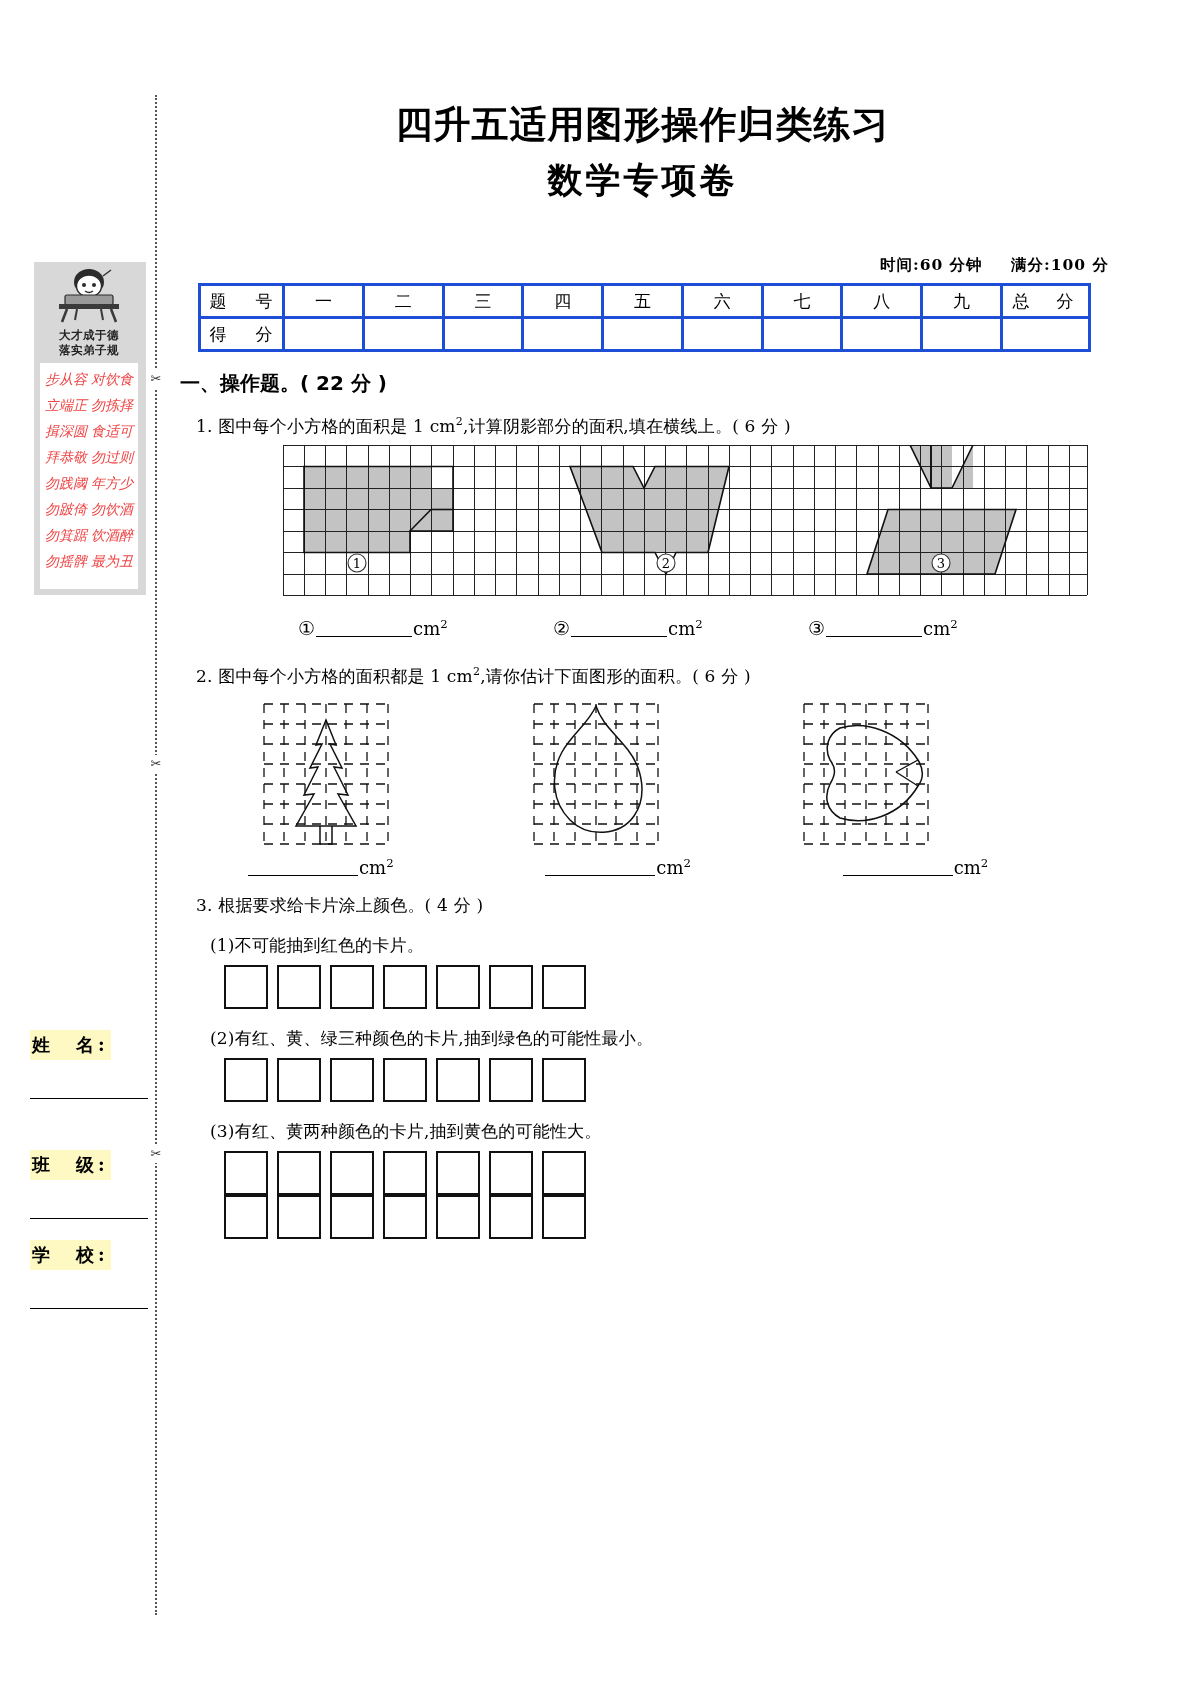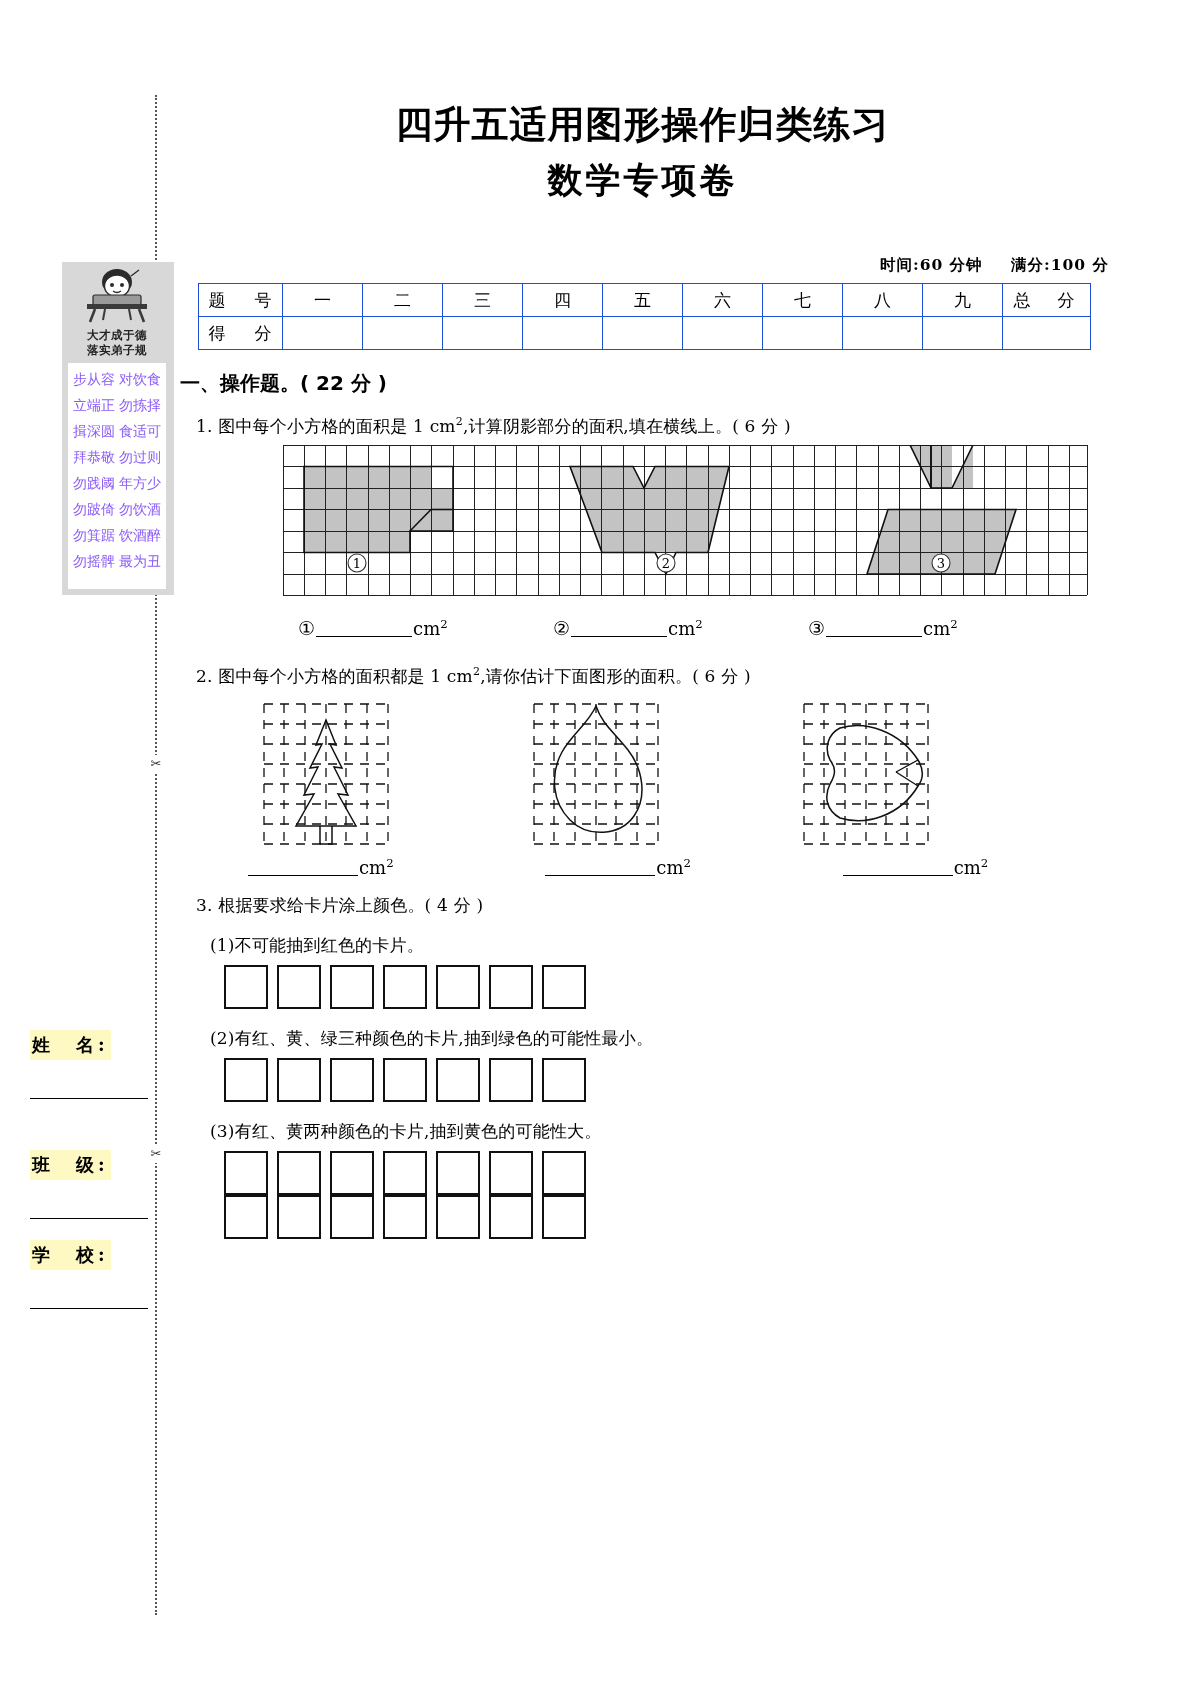--- a/index.html
+++ b/index.html
@@ -66,39 +66,38 @@
   .meta-line span { margin-left: 22px; }
 
   
   .score-table {
     position: absolute;
     left: 198px; top: 283px;
     width: 893px;
     border-collapse: collapse;
   }
   .score-table td {
-    border: 1px solid #1d4ed8;
+    border: 3px solid #1d4ed8;
     height: 33px;
     text-align: center;
     vertical-align: middle;
     font-family: Liberation Serif, serif;
     font-size: 17px;
     padding: 0;
   }
   .score-table td.head { width: 84px; letter-spacing: 6px; padding-left:5px;}
   .score-table td.total { width: 88px; letter-spacing: 5px; padding-left:0;}
 
   
   .sidebar-card {
     position: absolute;
     left: 34px; top: 262px;
     width: 112px;
     background: #d8d8d8;
     padding: 4px 2px 6px 0;
-    margin-left: 28px;
   }
   .mascot {
     width: 100%;
     height: 62px;
     position: relative;
   }
   .mascot svg { display: block; margin: 0 auto; }
   .motto {
     text-align: center;
     font-size: 11.5px;
@@ -125,21 +124,22 @@
   .verse-group {
     margin-bottom: 9px;
     display: flex;
     flex-direction: column;
     align-items: center;
   }
   .verse-ch {
     font-size: 14px;
     line-height: 17px;
     font-family: "DejaVu Serif", "Liberation Serif", serif;
-    color: #8b5cf6;
+    color: #ef4444;
+    font-style: italic;
   }
 
   
   .field {
     position: absolute;
     left: 30px;
     width: 120px;
   }
   .field-label {
     display: inline-block;

